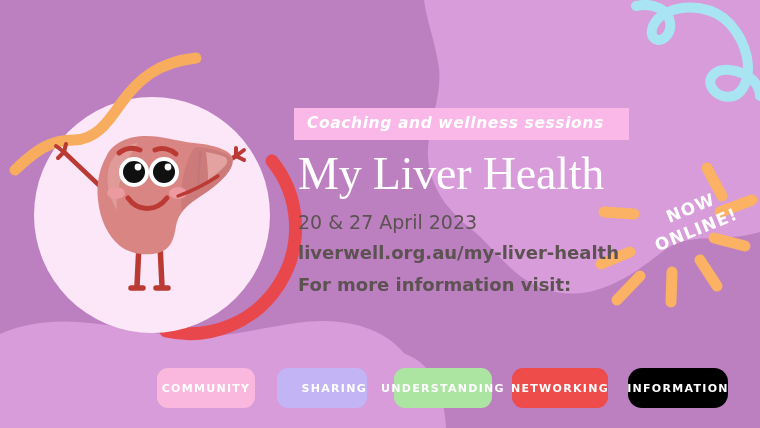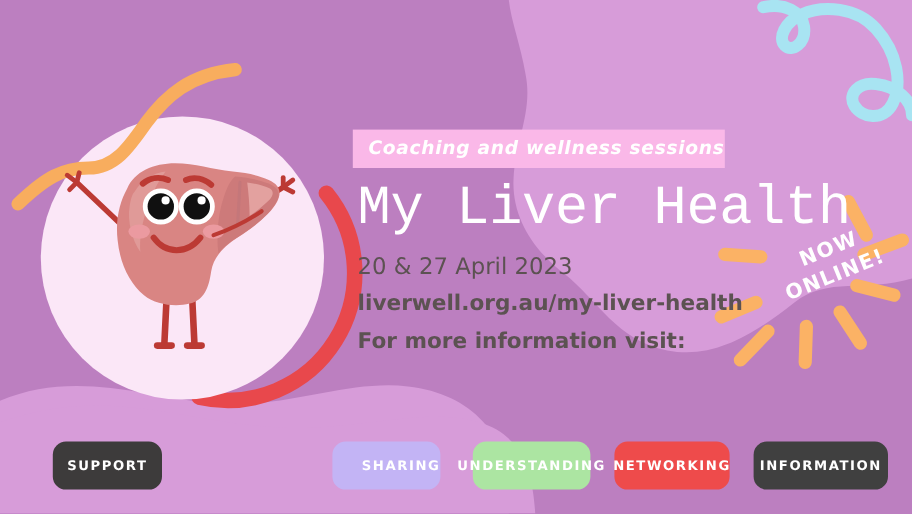--- a/index.html
+++ b/index.html
@@ -16,35 +16,35 @@
     position:absolute;top:0;left:0;width:760px;height:428px;
     display:block;
   }
   
   .text-col{
     position:absolute;left:294px;top:108px;width:420px;
   }
   .eyebrow-band{
     display:inline-block;
     background:#fab8e8;
-    padding:7px 0 8px 13px;
+    padding:7px 25px 8px 13px;
     line-height:1;
   }
   .eyebrow-band span{
     font-family:"DejaVu Sans", sans-serif;
     font-style:italic;
     font-weight:600;
     font-size:15.5px;
     letter-spacing:.6px;
     color:#ffffff;
     white-space:nowrap;
   }
   .headline{
     margin:11px 0 16px 4px;
-    font-family:Liberation Mono, monospace;
+    font-family:Liberation Serif, serif;
     font-weight:400;
     font-size:46px;
     line-height:1;
     color:#ffffff;
     letter-spacing:-0.2px;
     white-space:nowrap;
   }
   .dateline{
     margin:14px 0 0 4px;
     font-family:"DejaVu Sans", sans-serif;
@@ -198,30 +198,30 @@
     <div class="info-line">liverwell.org.au/my-liver-health</div>
     <div class="info-line">For more information visit:</div>
   </div>
 
   <div class="badge-wrap">
     <div class="badge-line l1">NOW</div>
     <div class="badge-line l2">ONLINE!</div>
   </div>
 
   <div class="tag-row" id="tag-row">
-      <div class="tag" style="left: 44px; width: 91px; background: rgb(61, 59, 59); color: rgb(255, 255, 255);">
-        <span>SUPPORT</span>
+      <div class="tag" style="left: 157px; width: 98px; background: rgb(250, 184, 223); color: rgb(255, 255, 255);">
+        <span>COMMUNITY</span>
       </div>
       <div class="tag" style="left: 277px; width: 90px; background: rgb(195, 180, 245); color: rgb(255, 255, 255); justify-content: flex-end;">
         <span>SHARING</span>
       </div>
       <div class="tag" style="left: 512px; width: 96px; background: rgb(238, 75, 75); color: rgb(255, 255, 255);">
         <span>NETWORKING</span>
       </div>
       <div class="tag" style="left: 394px; width: 98px; background: rgb(172, 229, 162); color: rgb(255, 255, 255);">
         <span>UNDERSTANDING</span>
       </div>
-      <div class="tag" style="left: 628px; width: 112px; background: #404040; color: rgb(255, 255, 255);">
+      <div class="tag" style="left: 628px; width: 100px; background: #000000; color: rgb(255, 255, 255); border-radius: 14px;">
         <span>INFORMATION</span>
       </div>
     </div>
 
 </div>
 
 </body></html>

